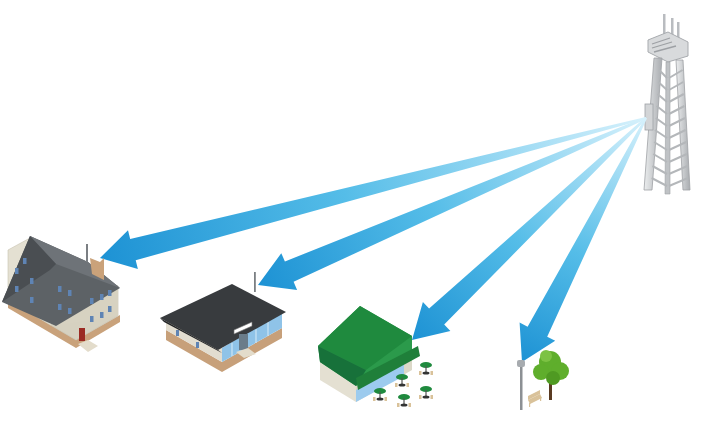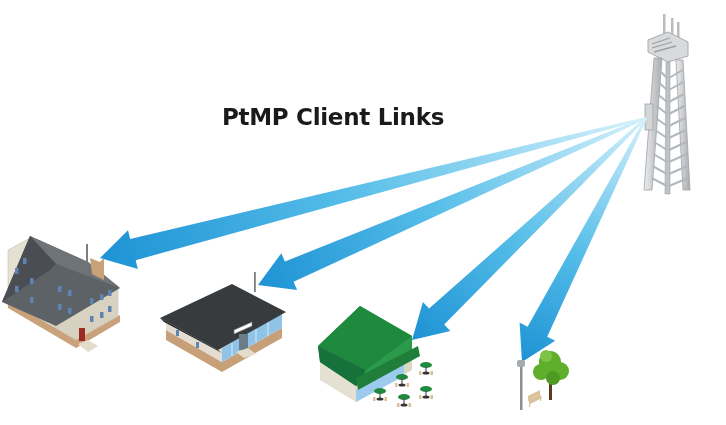--- a/index.html
+++ b/index.html
@@ -212,14 +212,13 @@
       </g>
       <g fill="#d9c29a">
         <polygon points="528,400 540,394 542,398 530,404"></polygon>
         <polygon points="528,396 540,390 540,394 528,400"></polygon>
         <rect x="529" y="403" width="1.2" height="4"></rect>
           <rect x="540" y="397" width="1.2" height="4"></rect>
       </g>
     </g>
   </svg>
 
-  <div id="title">PtMP Client Links</div>
 </div>
 
 </body></html>

